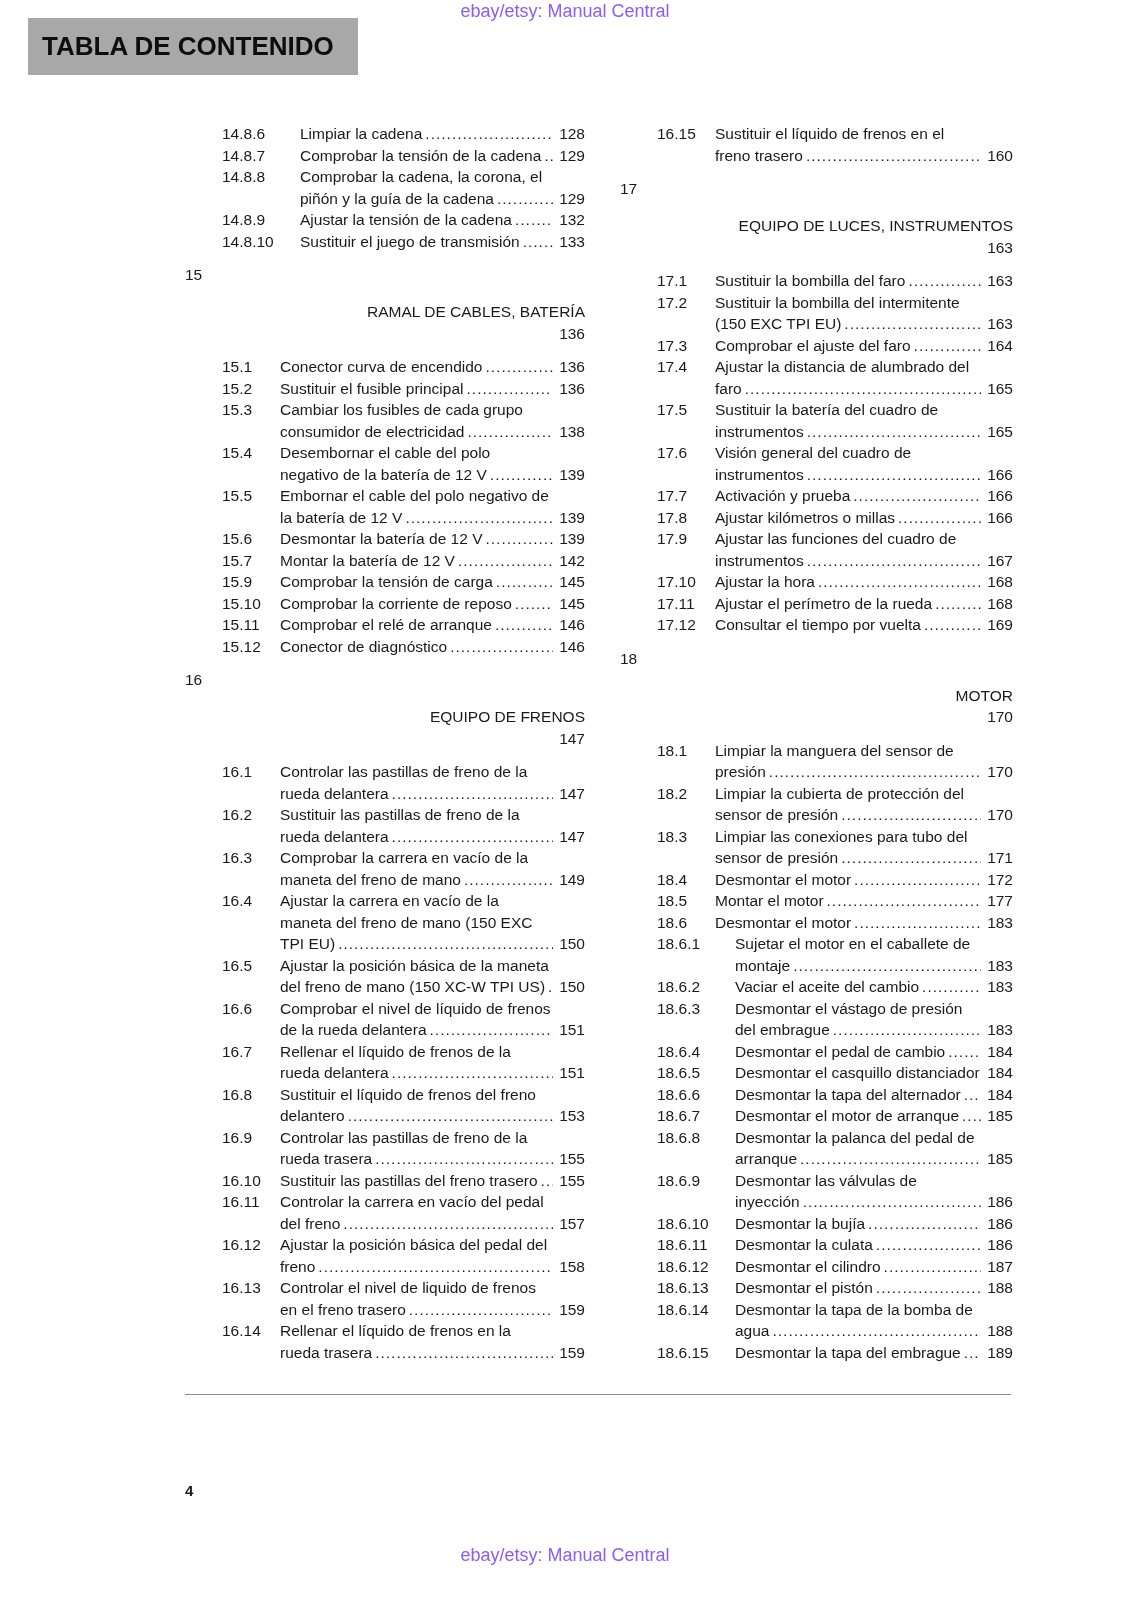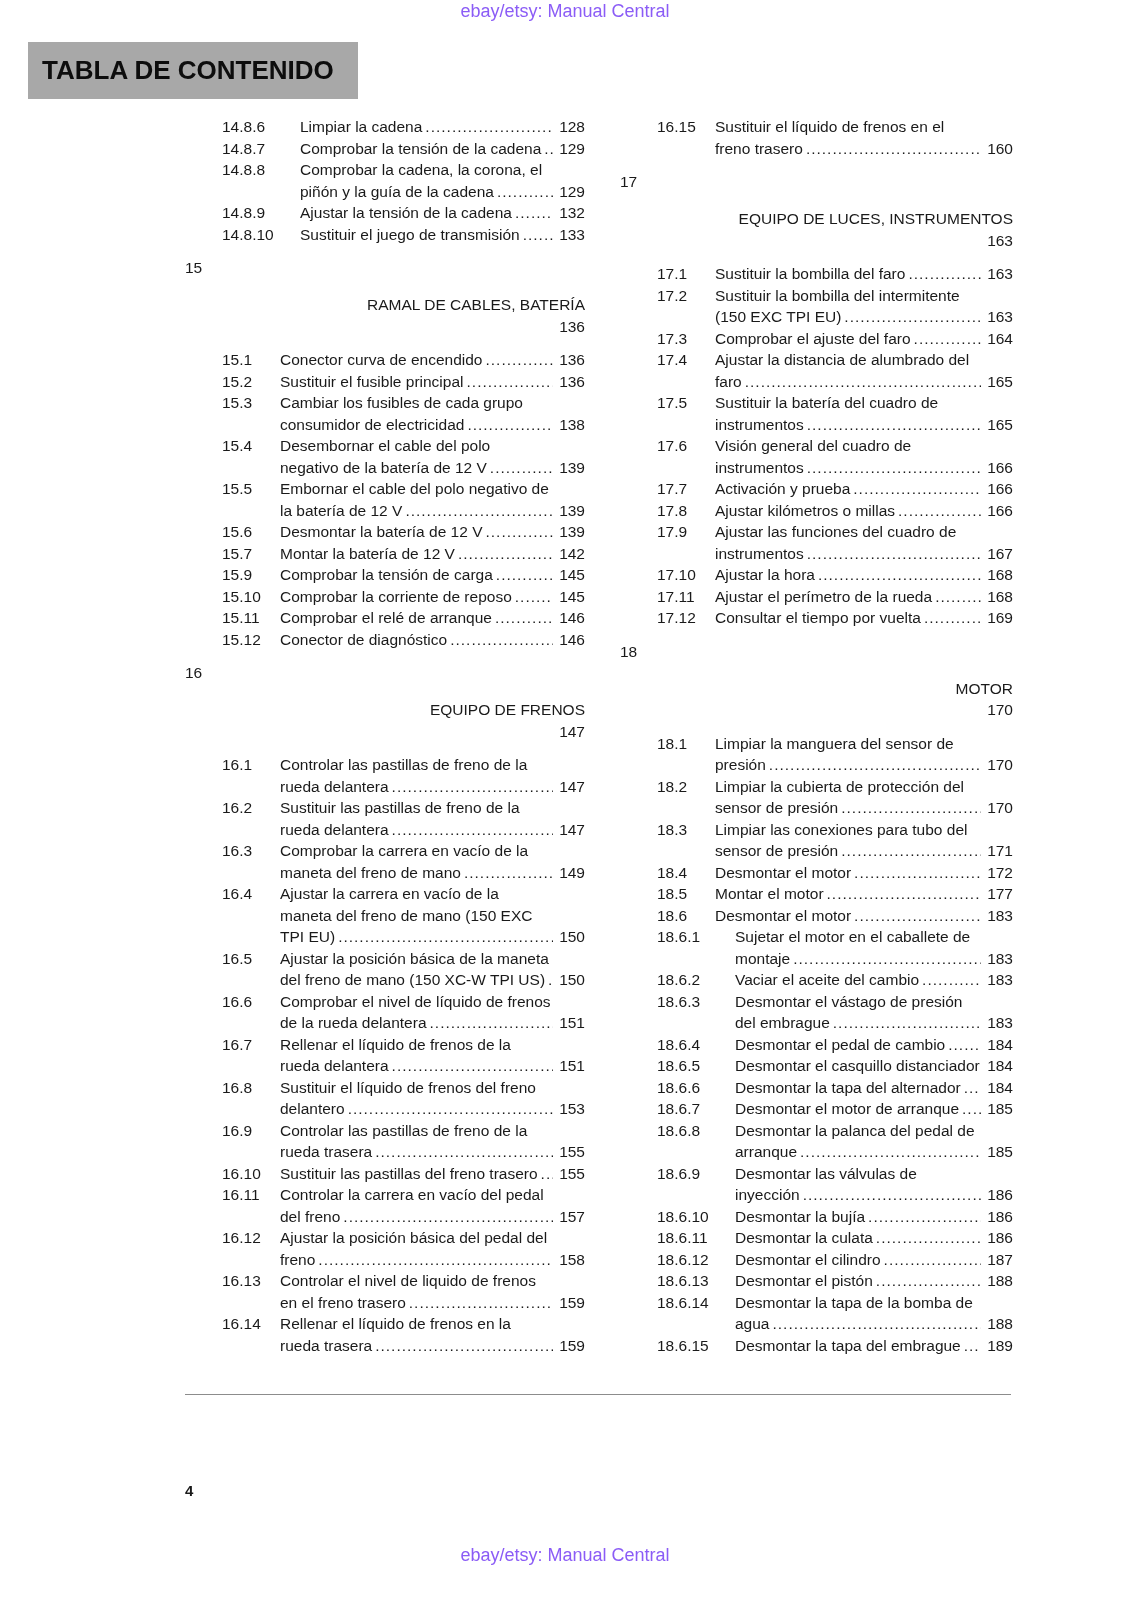--- a/index.html
+++ b/index.html
@@ -31,33 +31,32 @@
   .heading-box{
     position:absolute;
     left:28px;
     top:18px;
     width:330px;
     height:57px;
     background:var(--heading_box);
     display:flex;
     align-items:center;
     padding-left:14px;
-    margin-top:24px;
   }
   .heading-box span{
     font-size:26px;
     font-weight:bold;
     color:#0d0d0d;
     letter-spacing:0px;
     white-space:nowrap;
   }
   .toc-columns{
     position:absolute;
     left:185px;
-    top:116px;
+    top:123px;
     display:flex;
     gap:35px;
   }
   .toc-col{
     width:400px;
     font-size:15.5px;
     line-height:21.5px;
   }
   .toc-col.right{width:393px;}
   .toc-row{

